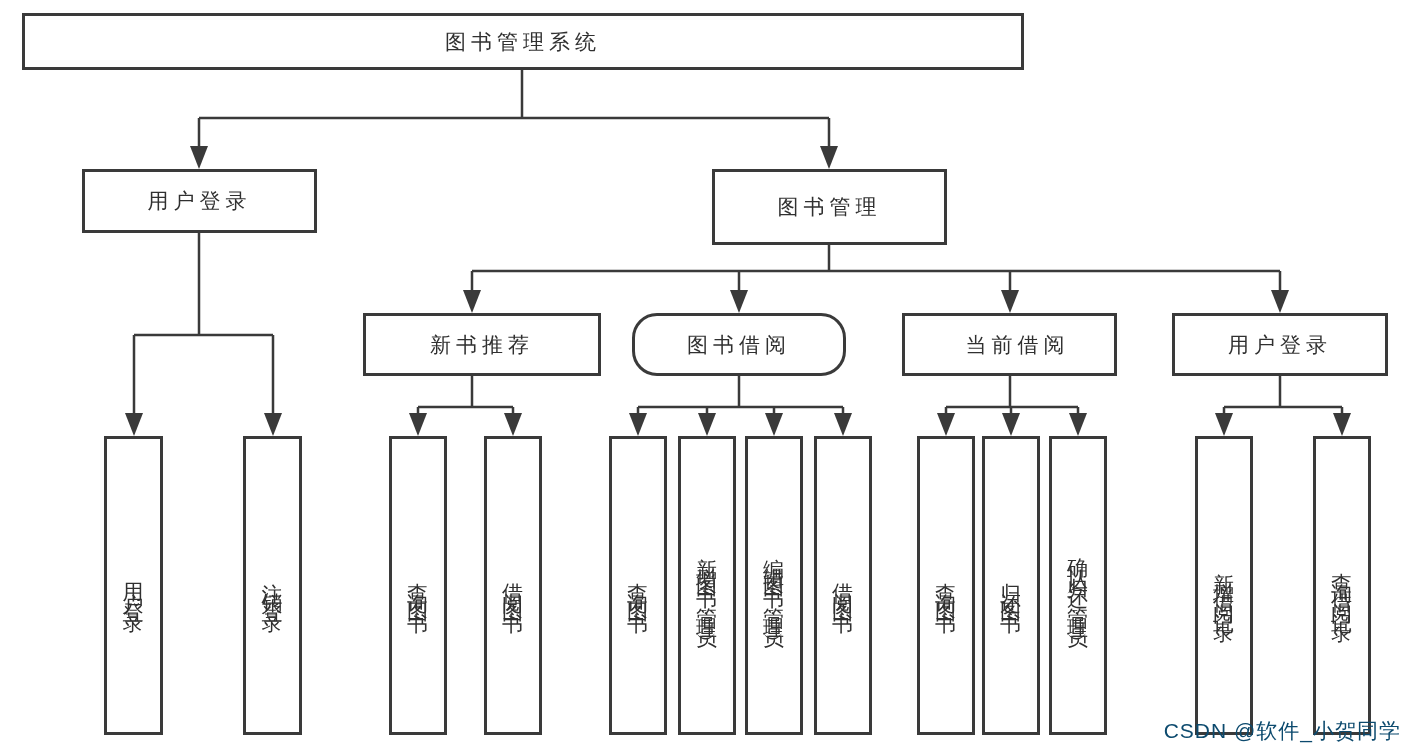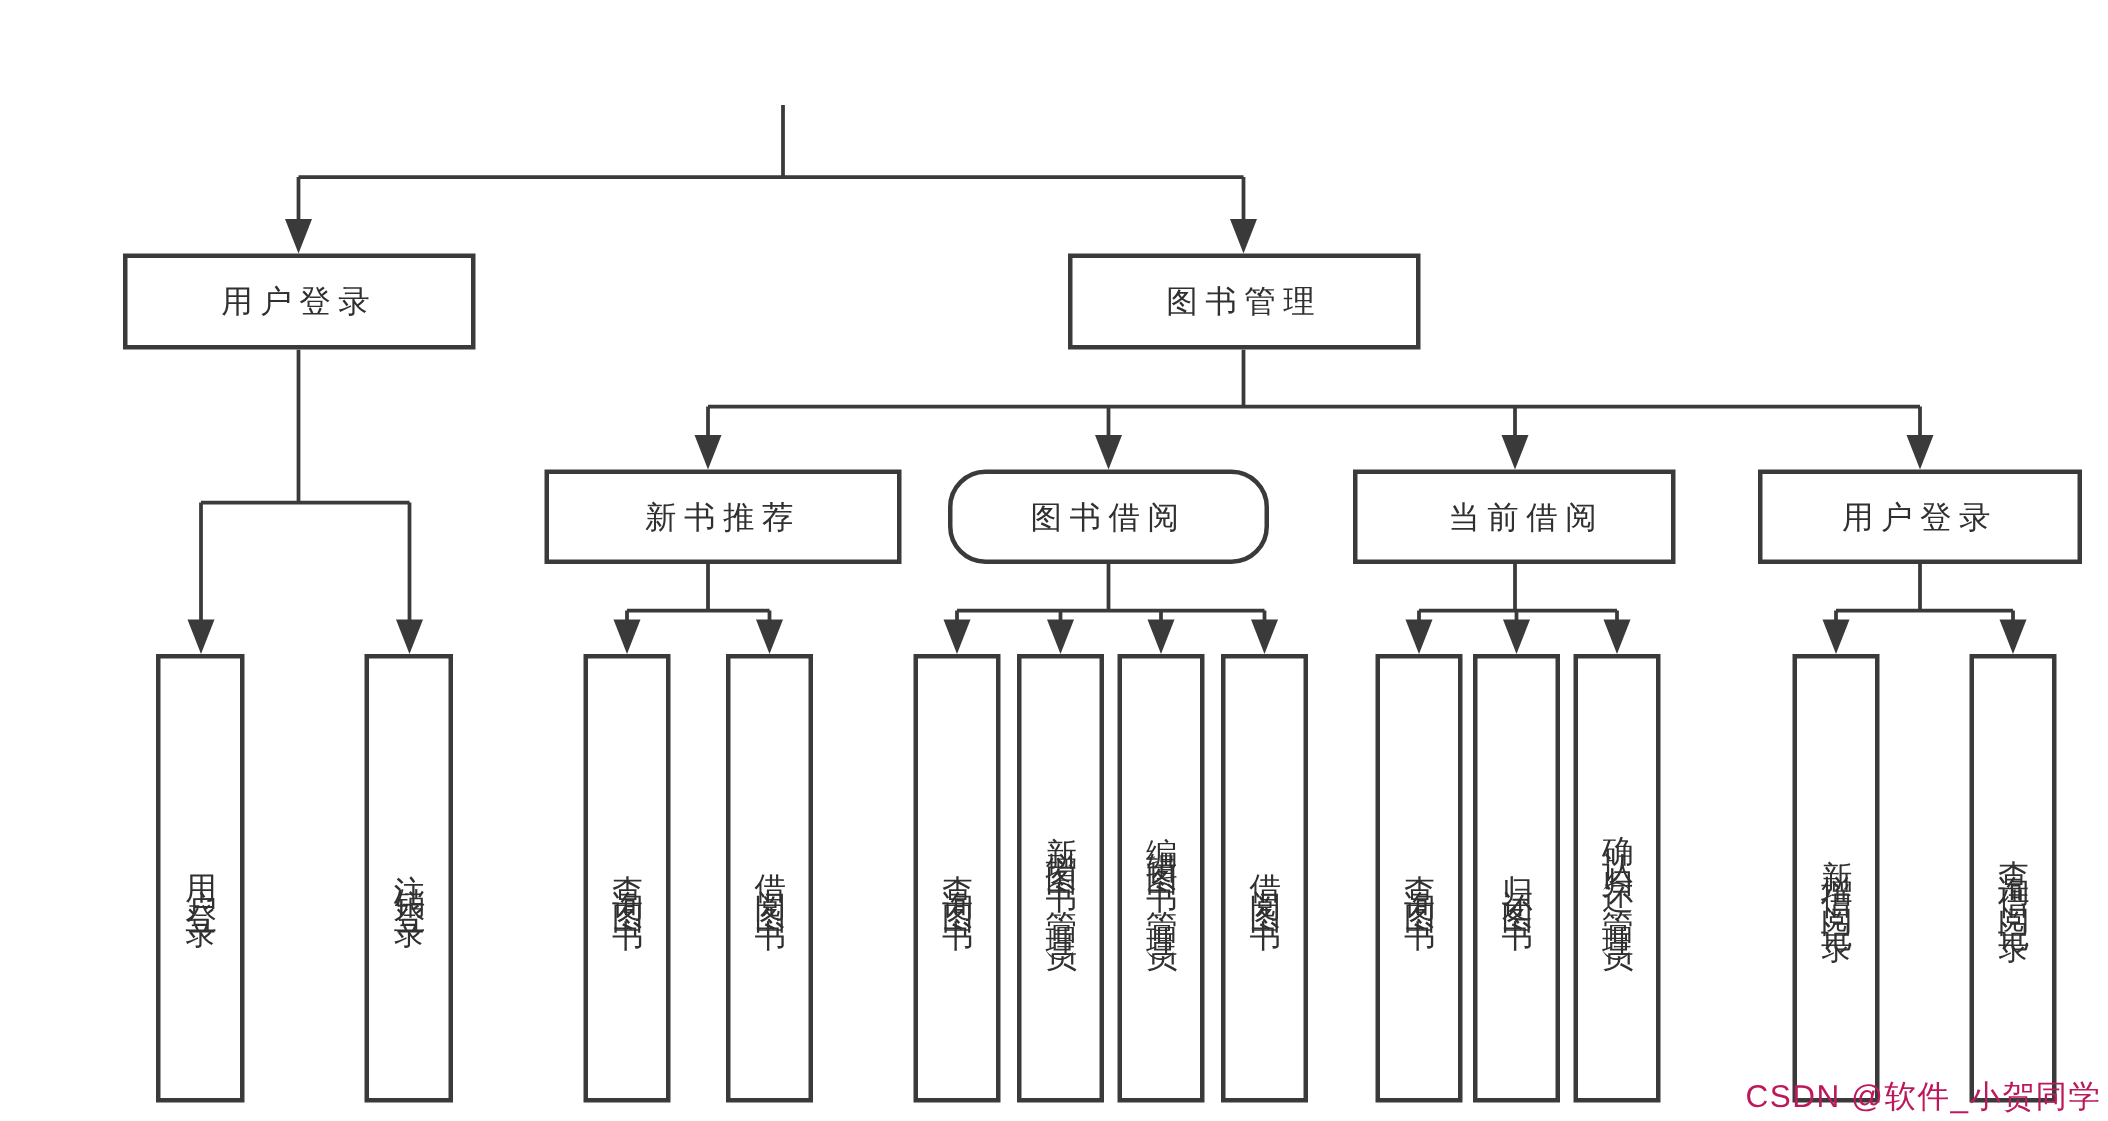--- a/index.html
+++ b/index.html
@@ -44,21 +44,21 @@
     font-size: 21px;
     line-height: 1;
     letter-spacing: 10px;
   }
   .watermark {
     position: absolute;
     right: 4px;
     bottom: 2px;
     font-size: 21px;
     letter-spacing: 1px;
-    color: #be185d;
+    color: #0c4a6e;
     z-index: 5;
   }
 </style>
 </head>
 <body>
 
 <div class="canvas">
 
   <svg class="wires" width="1405" height="747" viewBox="0 0 1405 747">
     <g stroke="#3a3a3a" stroke-width="2.5" fill="none">
@@ -86,25 +86,28 @@
       <polygon points="765,413 783,413 774,436"></polygon>
       <polygon points="834,413 852,413 843,436"></polygon>
       <polygon points="937,413 955,413 946,436"></polygon>
       <polygon points="1002,413 1020,413 1011,436"></polygon>
       <polygon points="1069,413 1087,413 1078,436"></polygon>
       <polygon points="1215,413 1233,413 1224,436"></polygon>
       <polygon points="1333,413 1351,413 1342,436"></polygon>
     </g>
   </svg>
 
+  <div class="box" style="left:22px; top:13px; width:1002px; height:57px;">
+    <span>图书管理系统</span>
+  </div>
 
   <div class="box" style="left:82px; top:169px; width:235px; height:64px;">
     <span>用户登录</span>
   </div>
-  <div class="box" style="left:712px; top:169px; width:235px; height:64px;justify-content:center;">
+  <div class="box" style="left:712px; top:169px; width:235px; height:76px;justify-content:center;">
     <span>图书管理</span>
   </div>
 
   <div class="box" style="left:363px; top:313px; width:238px; height:63px;">
     <span>新书推荐</span>
   </div>
   <div class="box" style="left:632px; top:313px; width:214px; height:63px;border-radius:25px;">
     <span>图书借阅</span>
   </div>
   <div class="box" style="left:902px; top:313px; width:215px; height:63px;padding-left:16px;">

